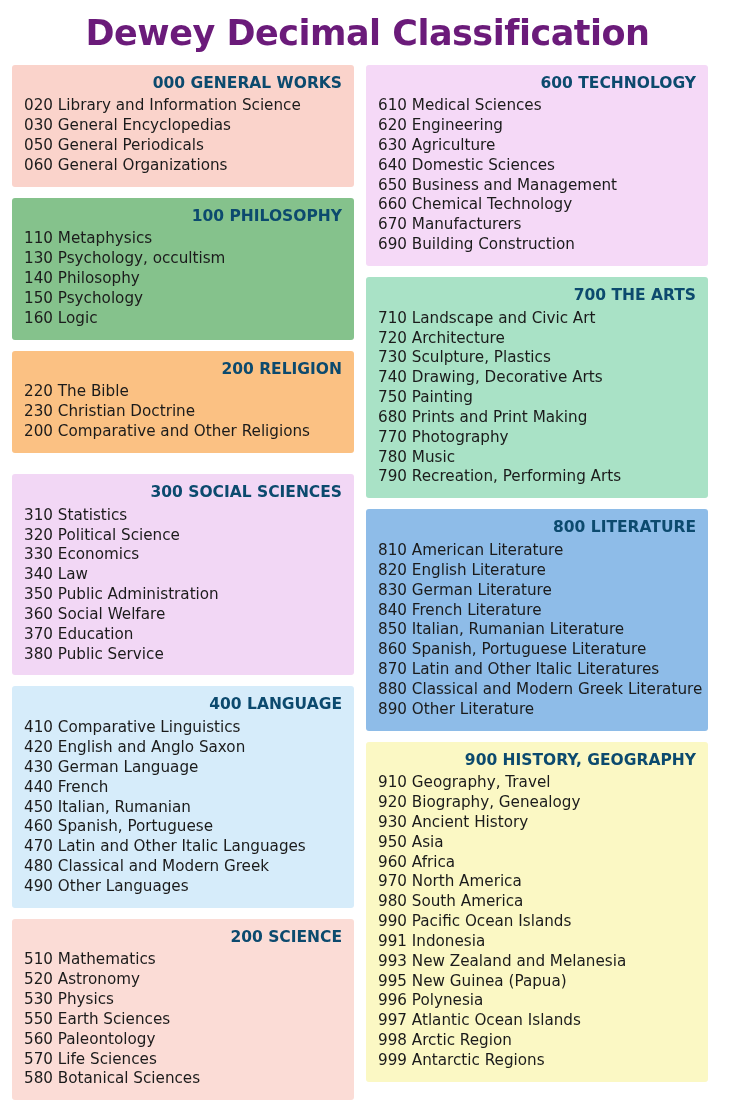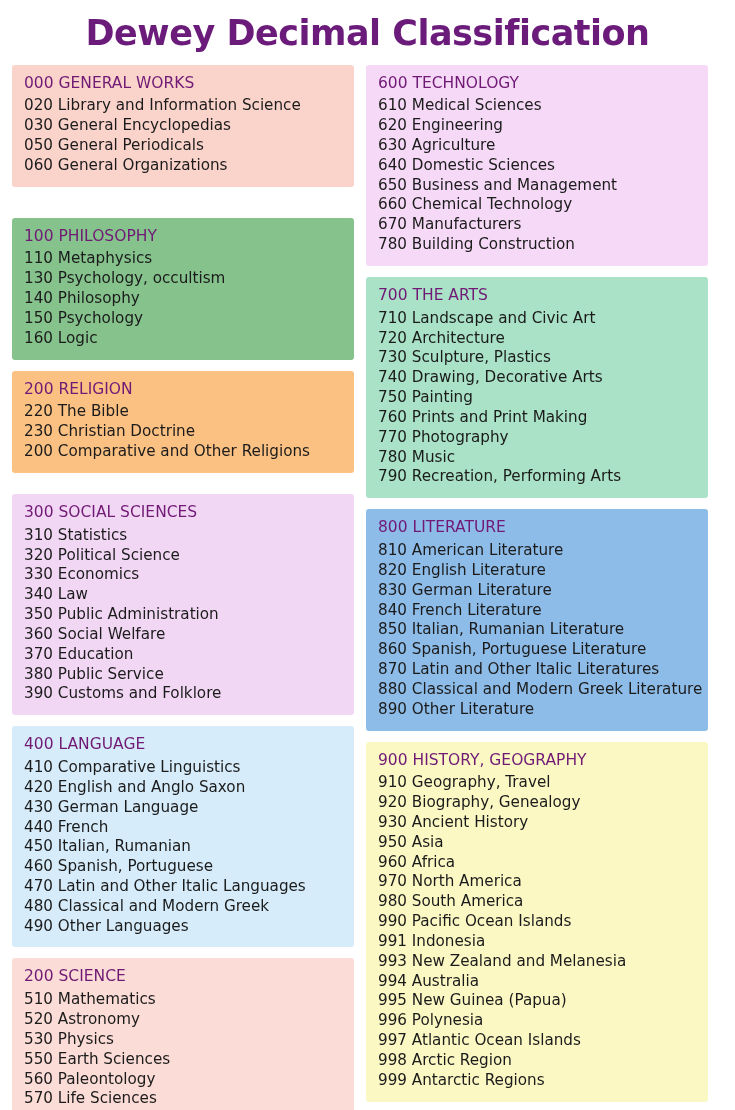--- a/index.html
+++ b/index.html
@@ -40,25 +40,26 @@
     display: flex;
     flex-direction: column;
     gap: 11px;
   }
   .card {
     border-radius: 3px;
     padding: 9px 12px 11px 12px;
     box-sizing: border-box;
   }
   .card-title {
-    font-weight: normal;
+    font-weight: bold;
     font-size: 15.5px;
-    color: #701a75;
+    color: #0c4a6e;
     margin-bottom: 3px;
     line-height: 1.28;
+    text-align: right;
   }
   .entry {
     font-size: 15.2px;
     color: #1b1b1b;
     line-height: 1.305;
     white-space: nowrap;
   }
 </style>
 </head>
 <body>
@@ -67,21 +68,21 @@
   <div class="title">Dewey Decimal Classification</div>
   <div class="columns">
     <div class="col">
         <div class="card" style="background: rgb(250, 211, 203);">
           <div class="card-title">000 GENERAL WORKS</div>
           <div class="entry">020 Library and Information Science</div>
           <div class="entry">030 General Encyclopedias</div>
           <div class="entry">050 General Periodicals</div>
           <div class="entry">060 General Organizations</div>
         </div>
-        <div class="card" style="background: rgb(133, 194, 140); margin-top: 20px;">
+        <div class="card" style="background: rgb(133, 194, 140);">
           <div class="card-title">100 PHILOSOPHY</div>
           <div class="entry">110 Metaphysics</div>
           <div class="entry">130 Psychology, occultism</div>
           <div class="entry">140 Philosophy</div>
           <div class="entry">150 Psychology</div>
           <div class="entry">160 Logic</div>
         </div>
         <div class="card" style="background: rgb(251, 193, 131);">
           <div class="card-title">200 RELIGION</div>
           <div class="entry">220 The Bible</div>
@@ -91,21 +92,20 @@
         <div class="card" style="background: rgb(242, 215, 245); margin-top: 10px;">
           <div class="card-title">300 SOCIAL SCIENCES</div>
           <div class="entry">310 Statistics</div>
           <div class="entry">320 Political Science</div>
           <div class="entry">330 Economics</div>
           <div class="entry">340 Law</div>
           <div class="entry">350 Public Administration</div>
           <div class="entry">360 Social Welfare</div>
           <div class="entry">370 Education</div>
           <div class="entry">380 Public Service</div>
-          <div class="entry">390 Customs and Folklore</div>
         </div>
         <div class="card" style="background: rgb(214, 236, 250);">
           <div class="card-title">400 LANGUAGE</div>
           <div class="entry">410 Comparative Linguistics</div>
           <div class="entry">420 English and Anglo Saxon</div>
           <div class="entry">430 German Language</div>
           <div class="entry">440 French</div>
           <div class="entry">450 Italian, Rumanian</div>
           <div class="entry">460 Spanish, Portuguese</div>
           <div class="entry">470 Latin and Other Italic Languages</div>
@@ -126,30 +126,30 @@
     <div class="col">
         <div class="card" style="background: rgb(245, 217, 247);">
           <div class="card-title">600 TECHNOLOGY</div>
           <div class="entry">610 Medical Sciences</div>
           <div class="entry">620 Engineering</div>
           <div class="entry">630 Agriculture</div>
           <div class="entry">640 Domestic Sciences</div>
           <div class="entry">650 Business and Management</div>
           <div class="entry">660 Chemical Technology</div>
           <div class="entry">670 Manufacturers</div>
-          <div class="entry">780 Building Construction</div>
+          <div class="entry">690 Building Construction</div>
         </div>
         <div class="card" style="background: rgb(169, 226, 198);">
           <div class="card-title">700 THE ARTS</div>
           <div class="entry">710 Landscape and Civic Art</div>
           <div class="entry">720 Architecture</div>
           <div class="entry">730 Sculpture, Plastics</div>
           <div class="entry">740 Drawing, Decorative Arts</div>
           <div class="entry">750 Painting</div>
-          <div class="entry">760 Prints and Print Making</div>
+          <div class="entry">680 Prints and Print Making</div>
           <div class="entry">770 Photography</div>
           <div class="entry">780 Music</div>
           <div class="entry">790 Recreation, Performing Arts</div>
         </div>
         <div class="card" style="background: rgb(142, 188, 232);">
           <div class="card-title">800 LITERATURE</div>
           <div class="entry">810 American Literature</div>
           <div class="entry">820 English Literature</div>
           <div class="entry">830 German Literature</div>
           <div class="entry">840 French Literature</div>
@@ -164,21 +164,20 @@
           <div class="entry">910 Geography, Travel</div>
           <div class="entry">920 Biography, Genealogy</div>
           <div class="entry">930 Ancient History</div>
           <div class="entry">950 Asia</div>
           <div class="entry">960 Africa</div>
           <div class="entry">970 North America</div>
           <div class="entry">980 South America</div>
           <div class="entry">990 Pacific Ocean Islands</div>
           <div class="entry">991 Indonesia</div>
           <div class="entry">993 New Zealand and Melanesia</div>
-          <div class="entry">994 Australia</div>
           <div class="entry">995 New Guinea (Papua)</div>
           <div class="entry">996 Polynesia</div>
           <div class="entry">997 Atlantic Ocean Islands</div>
           <div class="entry">998 Arctic Region</div>
           <div class="entry">999 Antarctic Regions</div>
         </div>
       </div>
   </div>
 </div>
 

